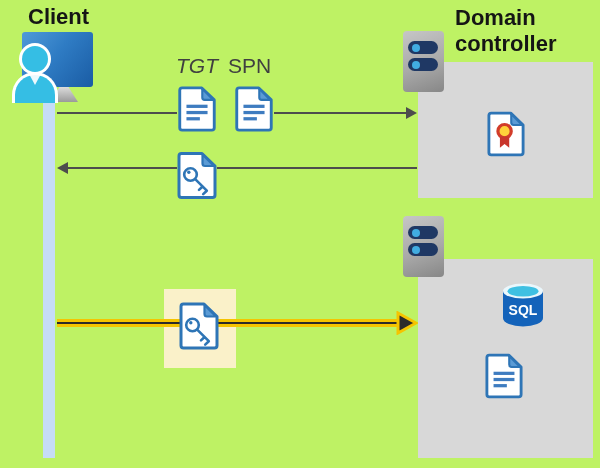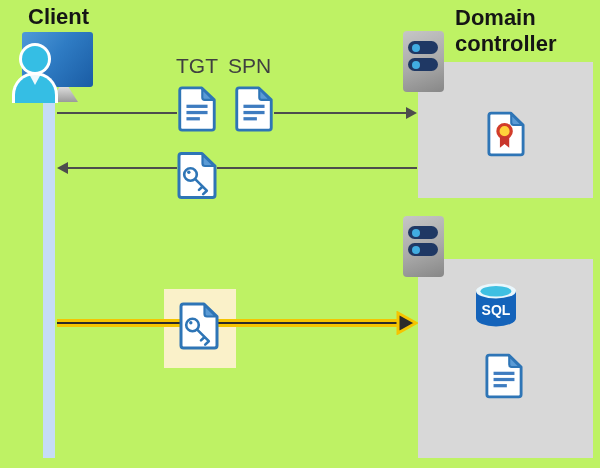--- a/index.html
+++ b/index.html
@@ -47,27 +47,27 @@
   .gold-head{left:396px;top:311px;z-index:2;}
   
   .doc-icon{display:block;z-index:3;}
   .doc-icon svg{display:block;width:100%;height:100%;}
   .doc-tgt{left:177px;top:86px;width:40px;height:46px;}
   .doc-spn{left:234px;top:86px;width:40px;height:46px;}
   .doc-key1{left:177px;top:151px;width:40px;height:49px;}
   .doc-key2{left:179px;top:301px;width:40px;height:50px;z-index:3;}
   .doc-cert{left:487px;top:110px;width:38px;height:48px;}
   .doc-keytab{left:485px;top:352px;width:38px;height:48px;}
-  .lbl-tgt{left:171px;top:54px;width:52px;text-align:center;}
+  .lbl-tgt{left:171px;top:54px;width:52px;text-align:center;font-style:italic;}
   .lbl-spn{left:228px;top:54px;width:52px;text-align:left;}
   .lbl-client{left:28px;top:4px;}
   .lbl-dc{left:455px;top:5px;width:138px;}
   .lbl-linux{left:455px;top:227px;white-space:nowrap;}
   .lbl-keytab{left:418px;top:416px;width:175px;text-align:center;}
-  .sql-icon{left:474px;top:281px;width:44px;height:50px;z-index:3;text-decoration:underline;}
+  .sql-icon{left:501px;top:281px;width:44px;height:50px;z-index:3;text-decoration:underline;}
   .sql-icon svg{display:block;width:100%;height:100%;}
 </style>
 </head>
 <body>
 
 <div class="canvas">
 
   <div class="abs timeline"></div>
 
   <div class="abs title lbl-client">Client</div>

